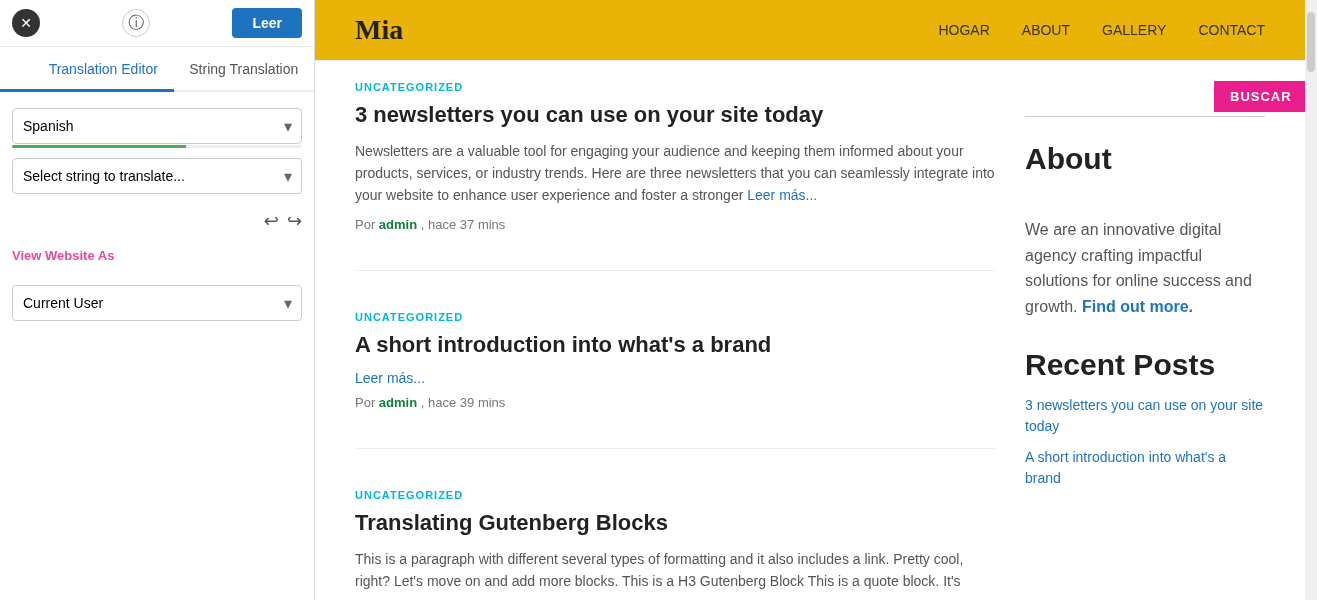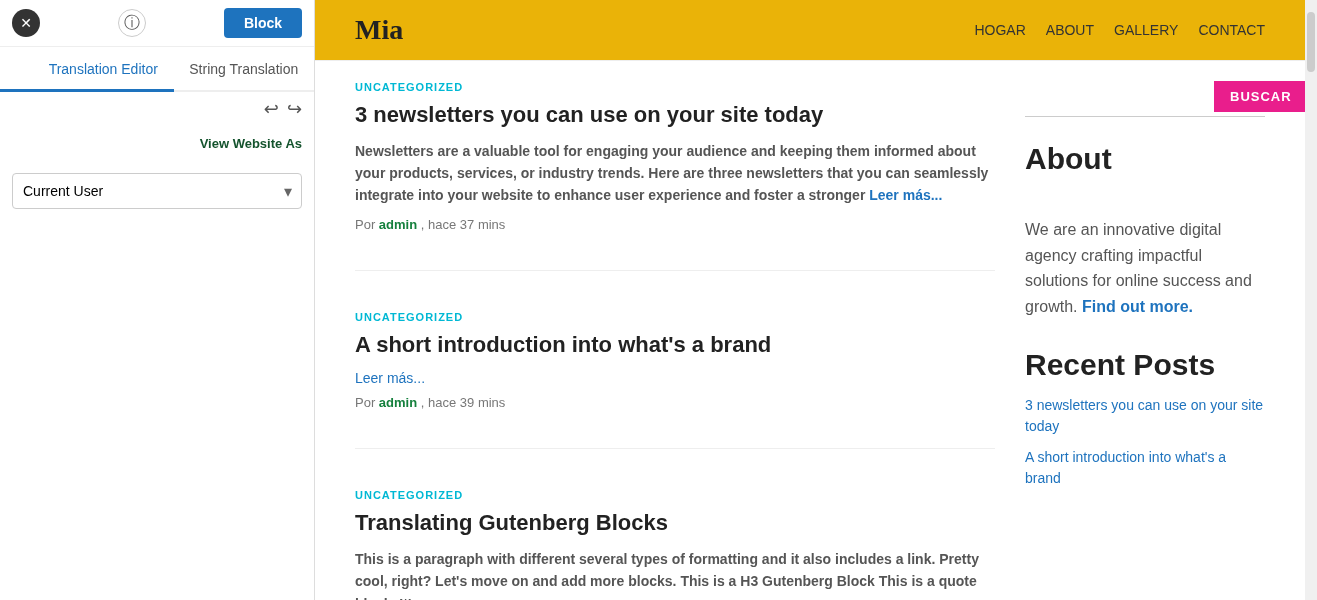--- a/index.html
+++ b/index.html
@@ -122,22 +122,21 @@
       border: none;
       font-size: 18px;
       cursor: pointer;
       color: #555;
     }
 
     .view-website-label {
       padding: 10px 12px 6px;
       font-size: 13px;
       font-weight: bold;
-      color: #14532d;
-      text-align: right;
+      color: #ec4899;
     }
 
     
     #main-content {
       flex: 1;
       overflow-y: scroll;
       background: #fff;
     }
 
     
@@ -150,21 +149,21 @@
       background: #eab308;
     }
     .site-logo {
       font-size: 28px;
       font-weight: bold;
       color: #222;
       font-family: Georgia, serif;
     }
     .nav-links {
       display: flex;
-      gap: 20px;
+      gap: 32px;
       font-size: 14px;
       color: #333;
     }
     .nav-links span {
       cursor: pointer;
     }
 
     
     .blog-layout {
       display: flex;
@@ -196,21 +195,20 @@
       color: #222;
       margin-bottom: 10px;
       line-height: 1.3;
     }
 
     .post-excerpt {
       font-size: 14px;
       color: #555;
       line-height: 1.6;
       margin-bottom: 10px;
-      font-weight: bold;
     }
 
     .read-more {
       color: #1e73be;
       font-size: 14px;
       cursor: pointer;
       text-decoration: none;
     }
 
     .post-meta {
@@ -307,28 +305,45 @@
     }
   </style>
 </head>
 <body>
 
 <div id="left-panel">
 
   <div class="panel-top-bar">
     <button class="close-btn">✕</button>
     <button class="info-btn">ⓘ</button>
-    <button class="save-btn">Block</button>
+    <button class="save-btn">Leer</button>
   </div>
 
   <div class="tabs-row">
     <div class="tab active">Translation Editor</div>
     <div class="tab">String Translation</div>
   </div>
 
+  <div class="panel-section">
+    <div class="dropdown-wrapper">
+      <select>
+        <option>Spanish</option>
+        <option>French</option>
+        <option>German</option>
+        <option>Italian</option>
+      </select>
+    </div>
+    <div class="language-underline"></div>
+
+    <div class="dropdown-wrapper">
+      <select>
+        <option value="" disabled="" selected="">Select string to translate...</option>
+      </select>
+    </div>
+  </div>
 
   <div class="undo-redo">
     <button>↩</button>
     <button>↪</button>
   </div>
 
   <div class="view-website-label">View Website As</div>
   <div class="panel-section">
     <div class="dropdown-wrapper">
       <select>

